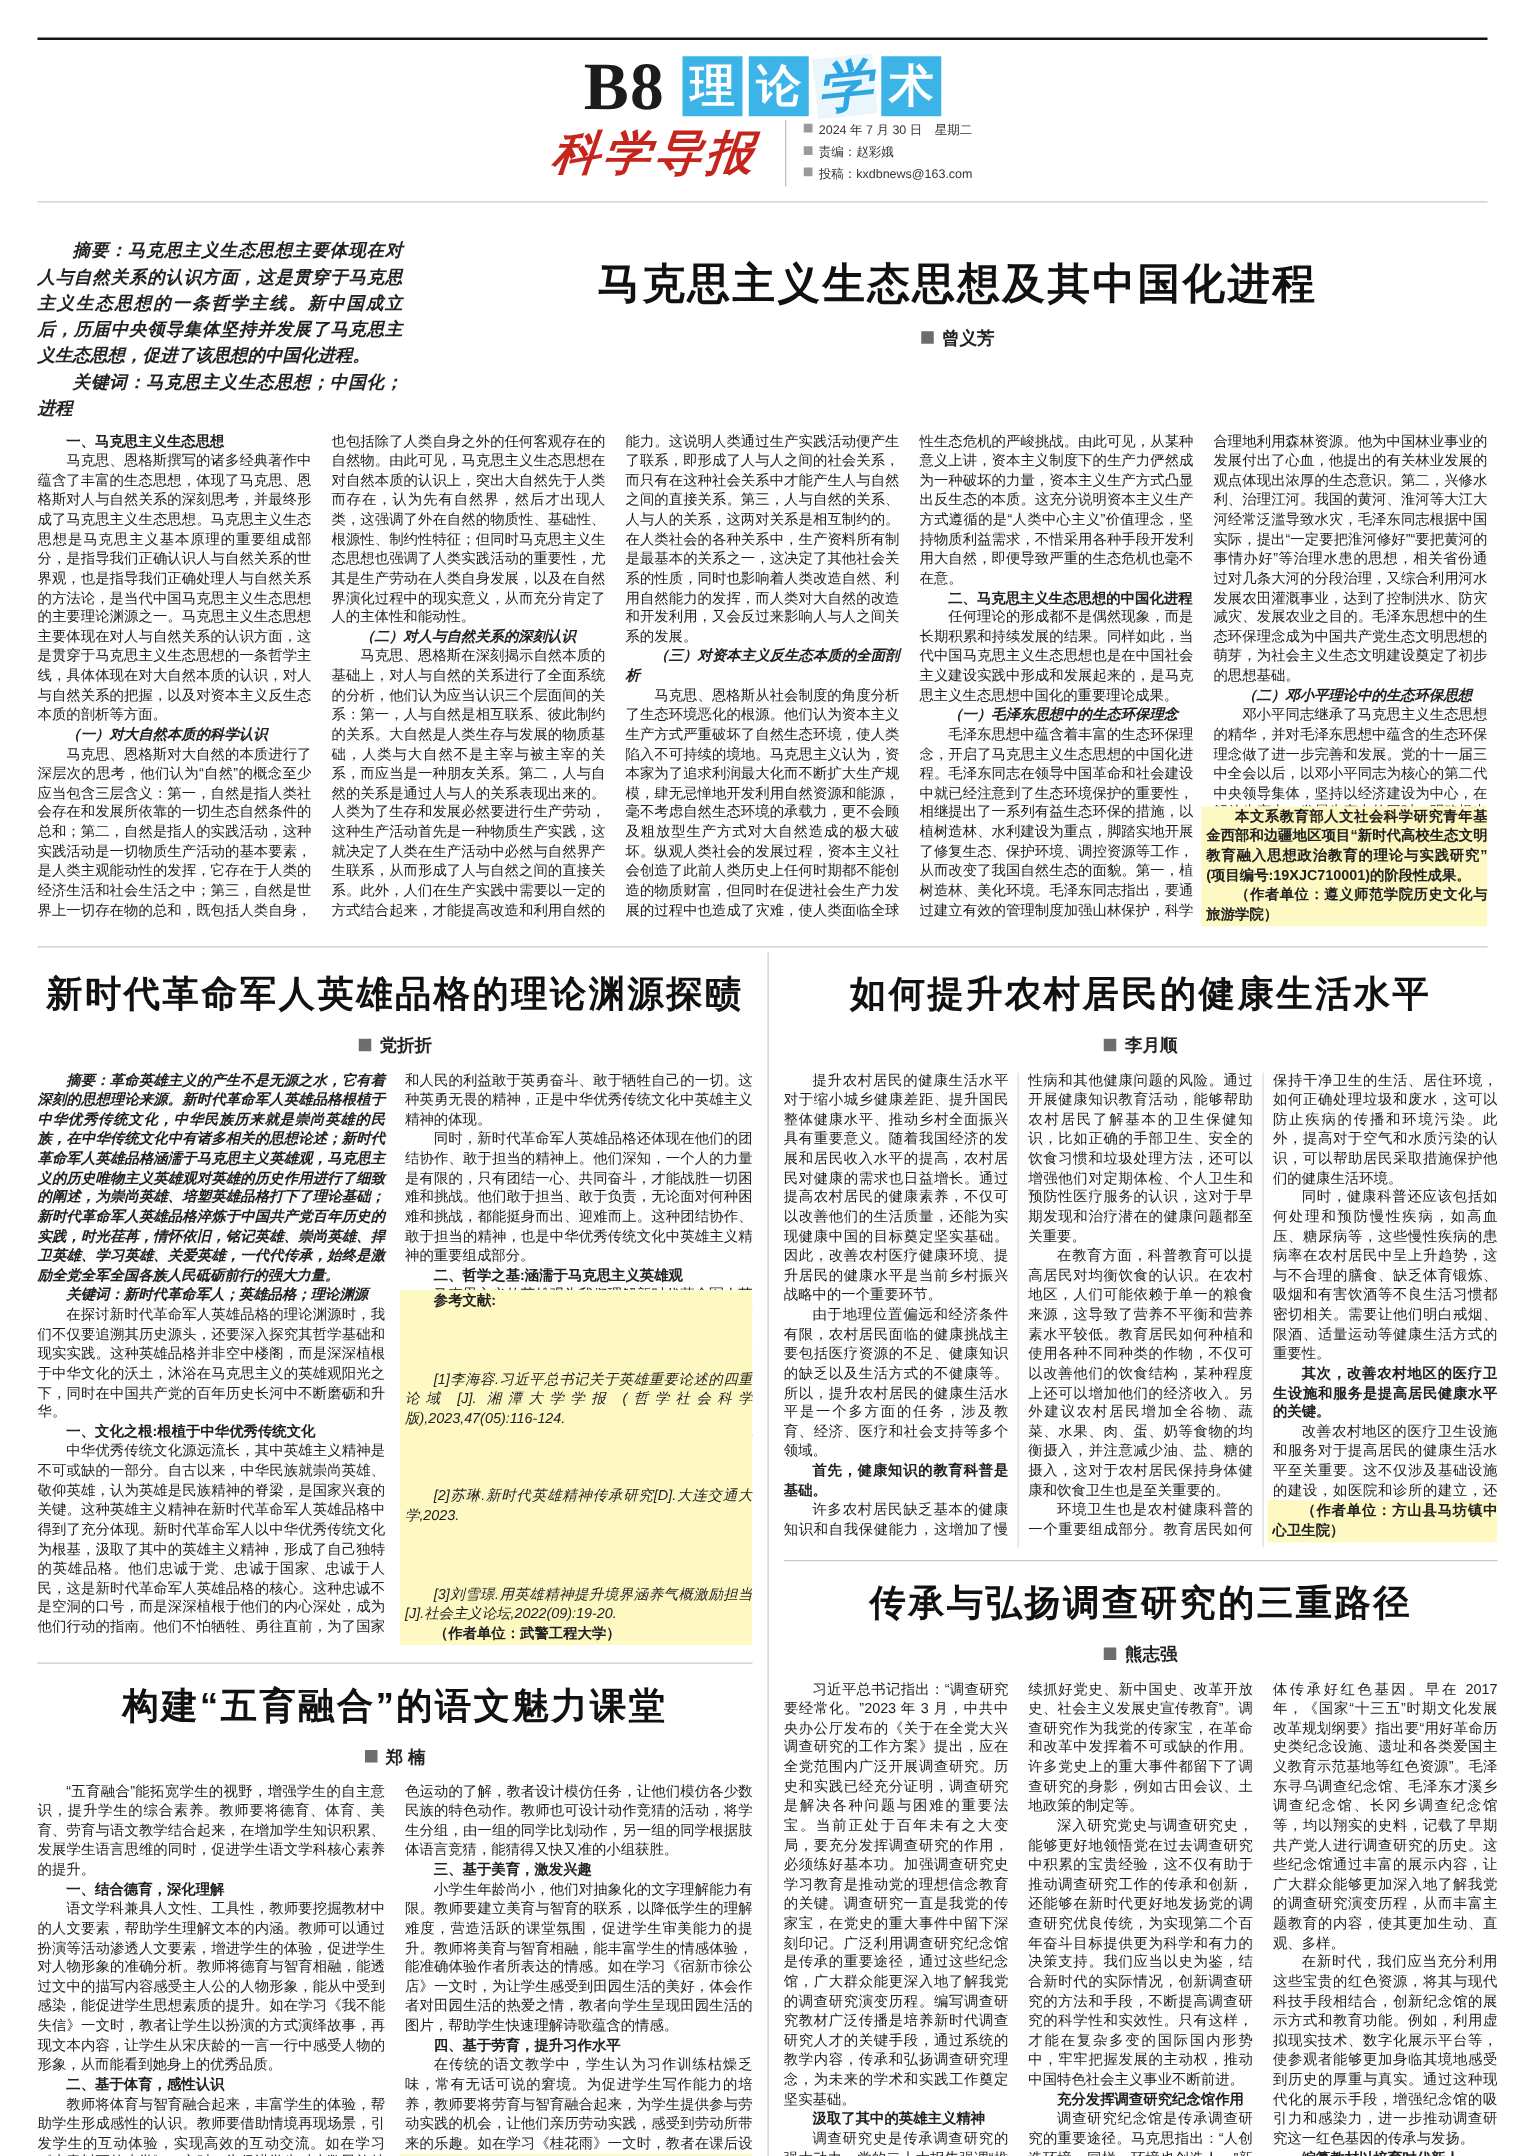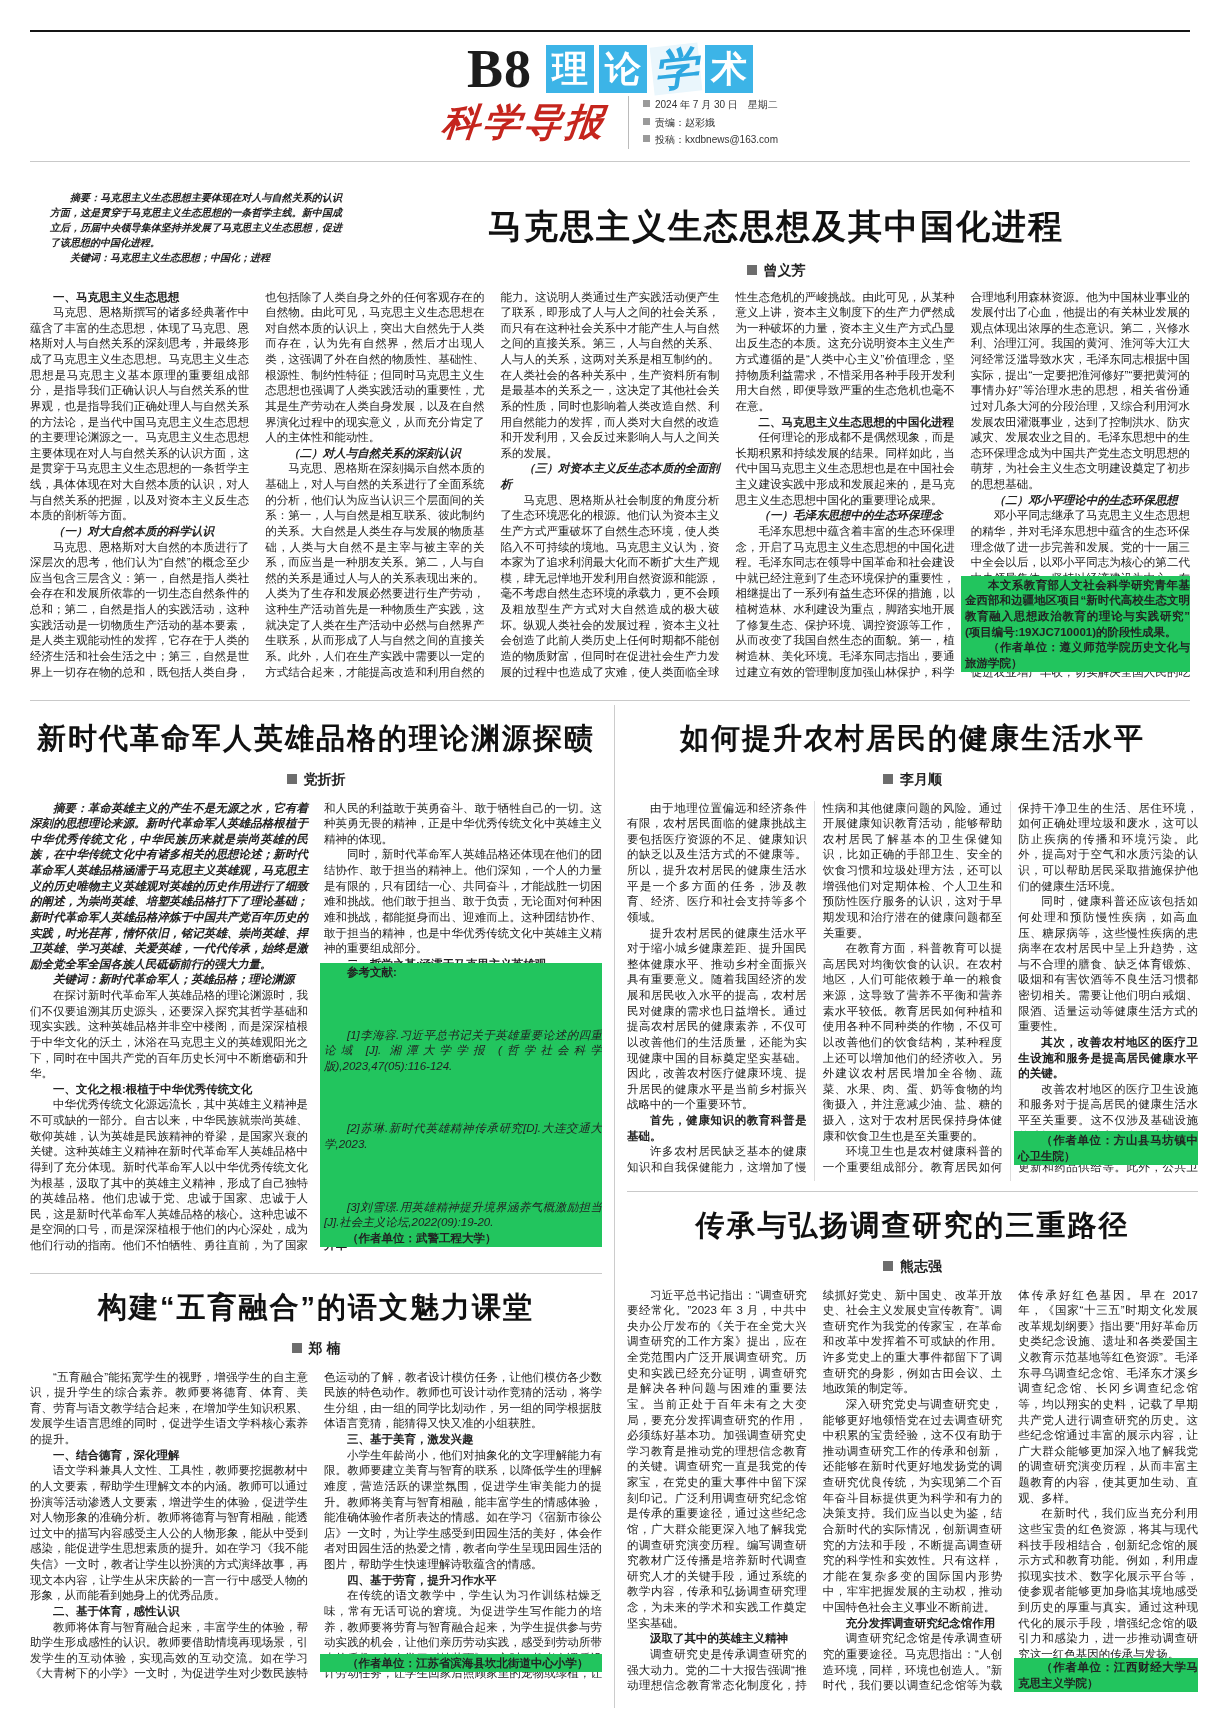--- a/index.html
+++ b/index.html
@@ -28,24 +28,24 @@
   .c2{column-count:2;}
   .para{margin:0;text-indent:2em;}
   .sec-head{font-weight:700;}
   .kai-head{font-weight:700;font-style:italic;}
   .kai{font-weight:700;font-style:italic;}
   .b{font-weight:700;}
   .refh{font-weight:700;}
   .ref{font-style:italic;margin-top:47px;}
   .note{font-weight:700;}
   .unit{font-weight:700;}
-  .end-block{position:absolute;right:0;bottom:16px;background:#22c55e;padding:2px 0 0 4px;}
+  .end-block{position:absolute;right:0;bottom:4px;background:#fef9c3;padding:2px 0 0 4px;}
   
   .eco-head{display:flex;gap:20px;margin-top:14px;align-items:flex-start;}
-  .eco-abstract{width:292px;flex:0 0 292px;font-size:10px;line-height:1.5;font-weight:700;font-style:italic;text-align:justify;color:#222;margin-left:20px;}
+  .eco-abstract{width:292px;flex:0 0 292px;font-size:14px;line-height:1.5;font-weight:700;font-style:italic;text-align:justify;color:#222;}
   .eco-abstract p{margin:0;text-indent:2em;}
   .eco-title-wrap{flex:1;padding-top:14px;}
   .eco-title{font-size:34px;}
   .eco-body{height:398px;margin-top:10px;}
   .wide-rule{border-top:1px solid #c9c9c9;margin-top:12px;}
   
   .halves{display:grid;grid-template-columns:572px 1px 571px;column-gap:12px;margin-top:4px;}
   .vdiv{background:#cccccc;width:1px;}
   .half-art{padding-top:14px;position:relative;}
   .half-rule{border-top:1px solid #c9c9c9;margin-top:10px;}
@@ -168,22 +168,22 @@
     <div class="vdiv"></div>
 
     <div>
       <div class="half-art">
         <h2 class="art-title t30">如何提升农村居民的健康生活水平</h2>
         <div class="art-author"><span class="sq"></span><span>李月顺</span></div>
         <div class="cols c3 health-body">
           <div class="end-block" style="width:180px;">
               <p class="para unit">（作者单位：方山县马坊镇中心卫生院）</p>
             </div>
-        <p class="para">由于地理位置偏远和经济条件有限，农村居民面临的健康挑战主要包括医疗资源的不足、健康知识的缺乏以及生活方式的不健康等。所以，提升农村居民的健康生活水平是一个多方面的任务，涉及教育、经济、医疗和社会支持等多个领域。</p>
-            <p class="para">提升农村居民的健康生活水平对于缩小城乡健康差距、提升国民整体健康水平、推动乡村全面振兴具有重要意义。随着我国经济的发展和居民收入水平的提高，农村居民对健康的需求也日益增长。通过提高农村居民的健康素养，不仅可以改善他们的生活质量，还能为实现健康中国的目标奠定坚实基础。因此，改善农村医疗健康环境、提升居民的健康水平是当前乡村振兴战略中的一个重要环节。</p>
+        <p class="para">提升农村居民的健康生活水平对于缩小城乡健康差距、提升国民整体健康水平、推动乡村全面振兴具有重要意义。随着我国经济的发展和居民收入水平的提高，农村居民对健康的需求也日益增长。通过提高农村居民的健康素养，不仅可以改善他们的生活质量，还能为实现健康中国的目标奠定坚实基础。因此，改善农村医疗健康环境、提升居民的健康水平是当前乡村振兴战略中的一个重要环节。</p>
+            <p class="para">由于地理位置偏远和经济条件有限，农村居民面临的健康挑战主要包括医疗资源的不足、健康知识的缺乏以及生活方式的不健康等。所以，提升农村居民的健康生活水平是一个多方面的任务，涉及教育、经济、医疗和社会支持等多个领域。</p>
             <p class="para b">首先，健康知识的教育科普是基础。</p>
             <p class="para">许多农村居民缺乏基本的健康知识和自我保健能力，这增加了慢性病和其他健康问题的风险。通过开展健康知识教育活动，能够帮助农村居民了解基本的卫生保健知识，比如正确的手部卫生、安全的饮食习惯和垃圾处理方法，还可以增强他们对定期体检、个人卫生和预防性医疗服务的认识，这对于早期发现和治疗潜在的健康问题都至关重要。</p>
             <p class="para">在教育方面，科普教育可以提高居民对均衡饮食的认识。在农村地区，人们可能依赖于单一的粮食来源，这导致了营养不平衡和营养素水平较低。教育居民如何种植和使用各种不同种类的作物，不仅可以改善他们的饮食结构，某种程度上还可以增加他们的经济收入。另外建议农村居民增加全谷物、蔬菜、水果、肉、蛋、奶等食物的均衡摄入，并注意减少油、盐、糖的摄入，这对于农村居民保持身体健康和饮食卫生也是至关重要的。</p>
             <p class="para">环境卫生也是农村健康科普的一个重要组成部分。教育居民如何保持干净卫生的生活、居住环境，如何正确处理垃圾和废水，这可以防止疾病的传播和环境污染。此外，提高对于空气和水质污染的认识，可以帮助居民采取措施保护他们的健康生活环境。</p>
             <p class="para">同时，健康科普还应该包括如何处理和预防慢性疾病，如高血压、糖尿病等，这些慢性疾病的患病率在农村居民中呈上升趋势，这与不合理的膳食、缺乏体育锻炼、吸烟和有害饮酒等不良生活习惯都密切相关。需要让他们明白戒烟、限酒、适量运动等健康生活方式的重要性。</p>
             <p class="para b">其次，改善农村地区的医疗卫生设施和服务是提高居民健康水平的关键。</p>
             <p class="para">改善农村地区的医疗卫生设施和服务对于提高居民的健康生活水平至关重要。这不仅涉及基础设施的建设，如医院和诊所的建立，还包括医疗人员的培训、医疗设备的更新和药品供给等。此外，公共卫生教育和预防疾病的措施也是提高农村地区医疗水平的重要方面，通过提供定期的健康检查、疫苗接种和健康咨询，可以大大减少疾病的发生率。同时，积极增加家庭医生签约服务，扩大签约服务覆盖面，强化签约服务内涵，突出全方位全周期健康管理服务。远程医疗服务的发展也为农村居民提供了更多获取专业医疗意见和治疗的机会。政府和非政府组织在这方面扮演着重要角色，他们可以通过投资医疗基础设施、提供医疗补助和培训医疗人员来提高服务质量。社区的参与也是不可或缺的，居民可以通过参与健康教育项目和卫生设施的维护来增强自身的健康意识。在实施这些措施时，应考虑到文化和地方特色，确保健康促进活动与当地居民的生活方式和信仰相符合。</p>
           </div>
       </div>
       <div class="half-rule"></div>

